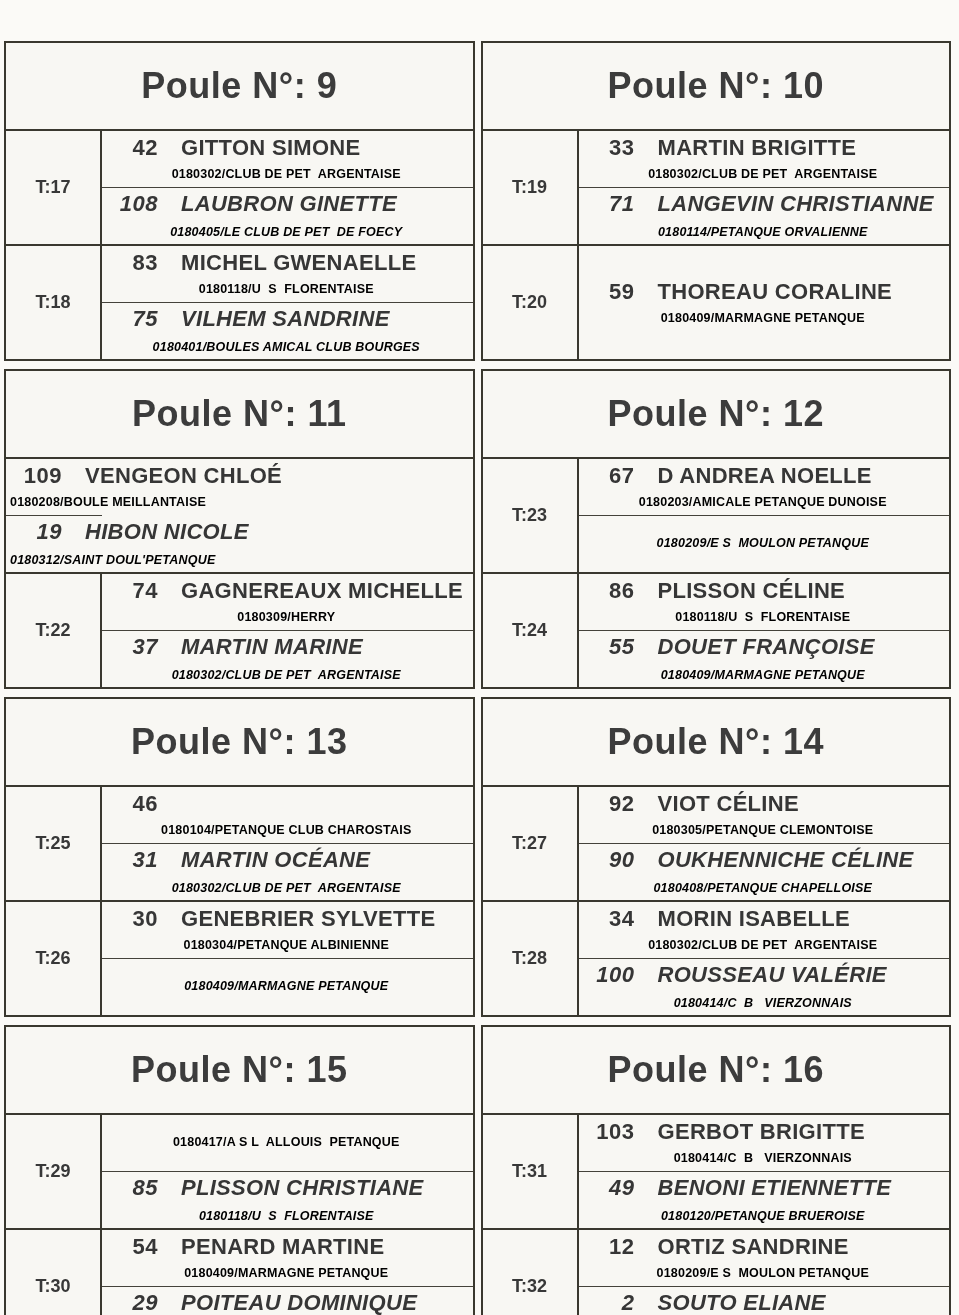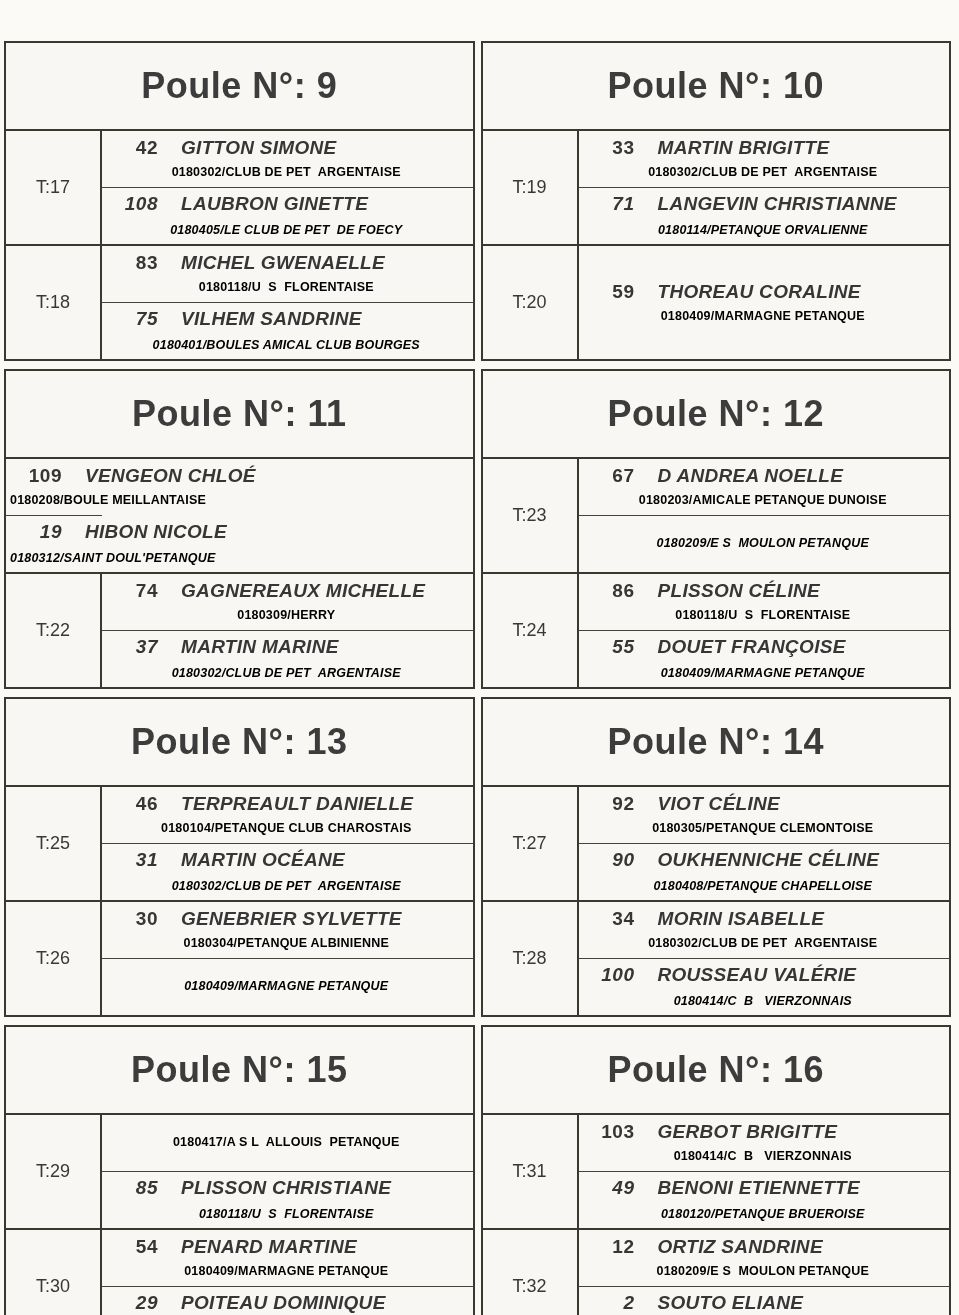--- a/index.html
+++ b/index.html
@@ -51,50 +51,50 @@
     display: grid;
     grid-template-columns: 96px 1fr;
   }
   .trow + .trow { border-top: 2px solid #3a382f; }
   .tcell {
     border-right: 2px solid #3a382f;
     display: flex;
     align-items: center;
     justify-content: center;
     font-size: 18px;
-    font-weight: normal;
+    font-weight: bold;
     color: #383838;
   }
   .pcell { display: flex; flex-direction: column; }
   .player {
     flex: 1;
     box-sizing: border-box;
     display: flex;
     flex-direction: column;
     justify-content: center;
     gap: 6px;
     padding: 2px 6px 4px 4px;
   }
   .player + .player { border-top: 1.5px solid #44423a; gap: 8px; }
   .player:nth-child(2) { font-style: italic; }
   .pline {
     display: flex;
     align-items: flex-start;
     font-weight: bold;
-    font-size: 19px;
+    font-size: 22px;
     color: #363636;
     white-space: pre;
   }
   .pnum {
     flex: 0 0 52px;
     text-align: right;
     margin-right: 23px;
     letter-spacing: 0.5px;
   }
-  .pname { letter-spacing: 0.3px; font-style: italic; }
+  .pname { letter-spacing: 0.3px; }
   .pclub {
     text-align: center;
     font-weight: bold;
     font-size: 12.5px;
     letter-spacing: 0.2px;
     color: #000000;
     white-space: pre;
   }
 </style>
 </head>
@@ -267,21 +267,20 @@
 
   <section class="pool">
     <div class="pool-header">Poule N°: 13</div>
     <div class="pool-body">
       <div class="trow">
         <div class="tcell">T:25</div>
         <div class="pcell">
           <div class="player">
             <div class="pline">
               <span class="pnum">46</span>
-              <span class="pname">TERPREAULT DANIELLE</span>
             </div>
             <div class="pclub">0180104/PETANQUE CLUB CHAROSTAIS</div>
           </div>
           <div class="player">
             <div class="pline">
               <span class="pnum">31</span>
               <span class="pname">MARTIN OCÉANE</span>
             </div>
             <div class="pclub">0180302/CLUB DE PET  ARGENTAISE</div>
           </div>

